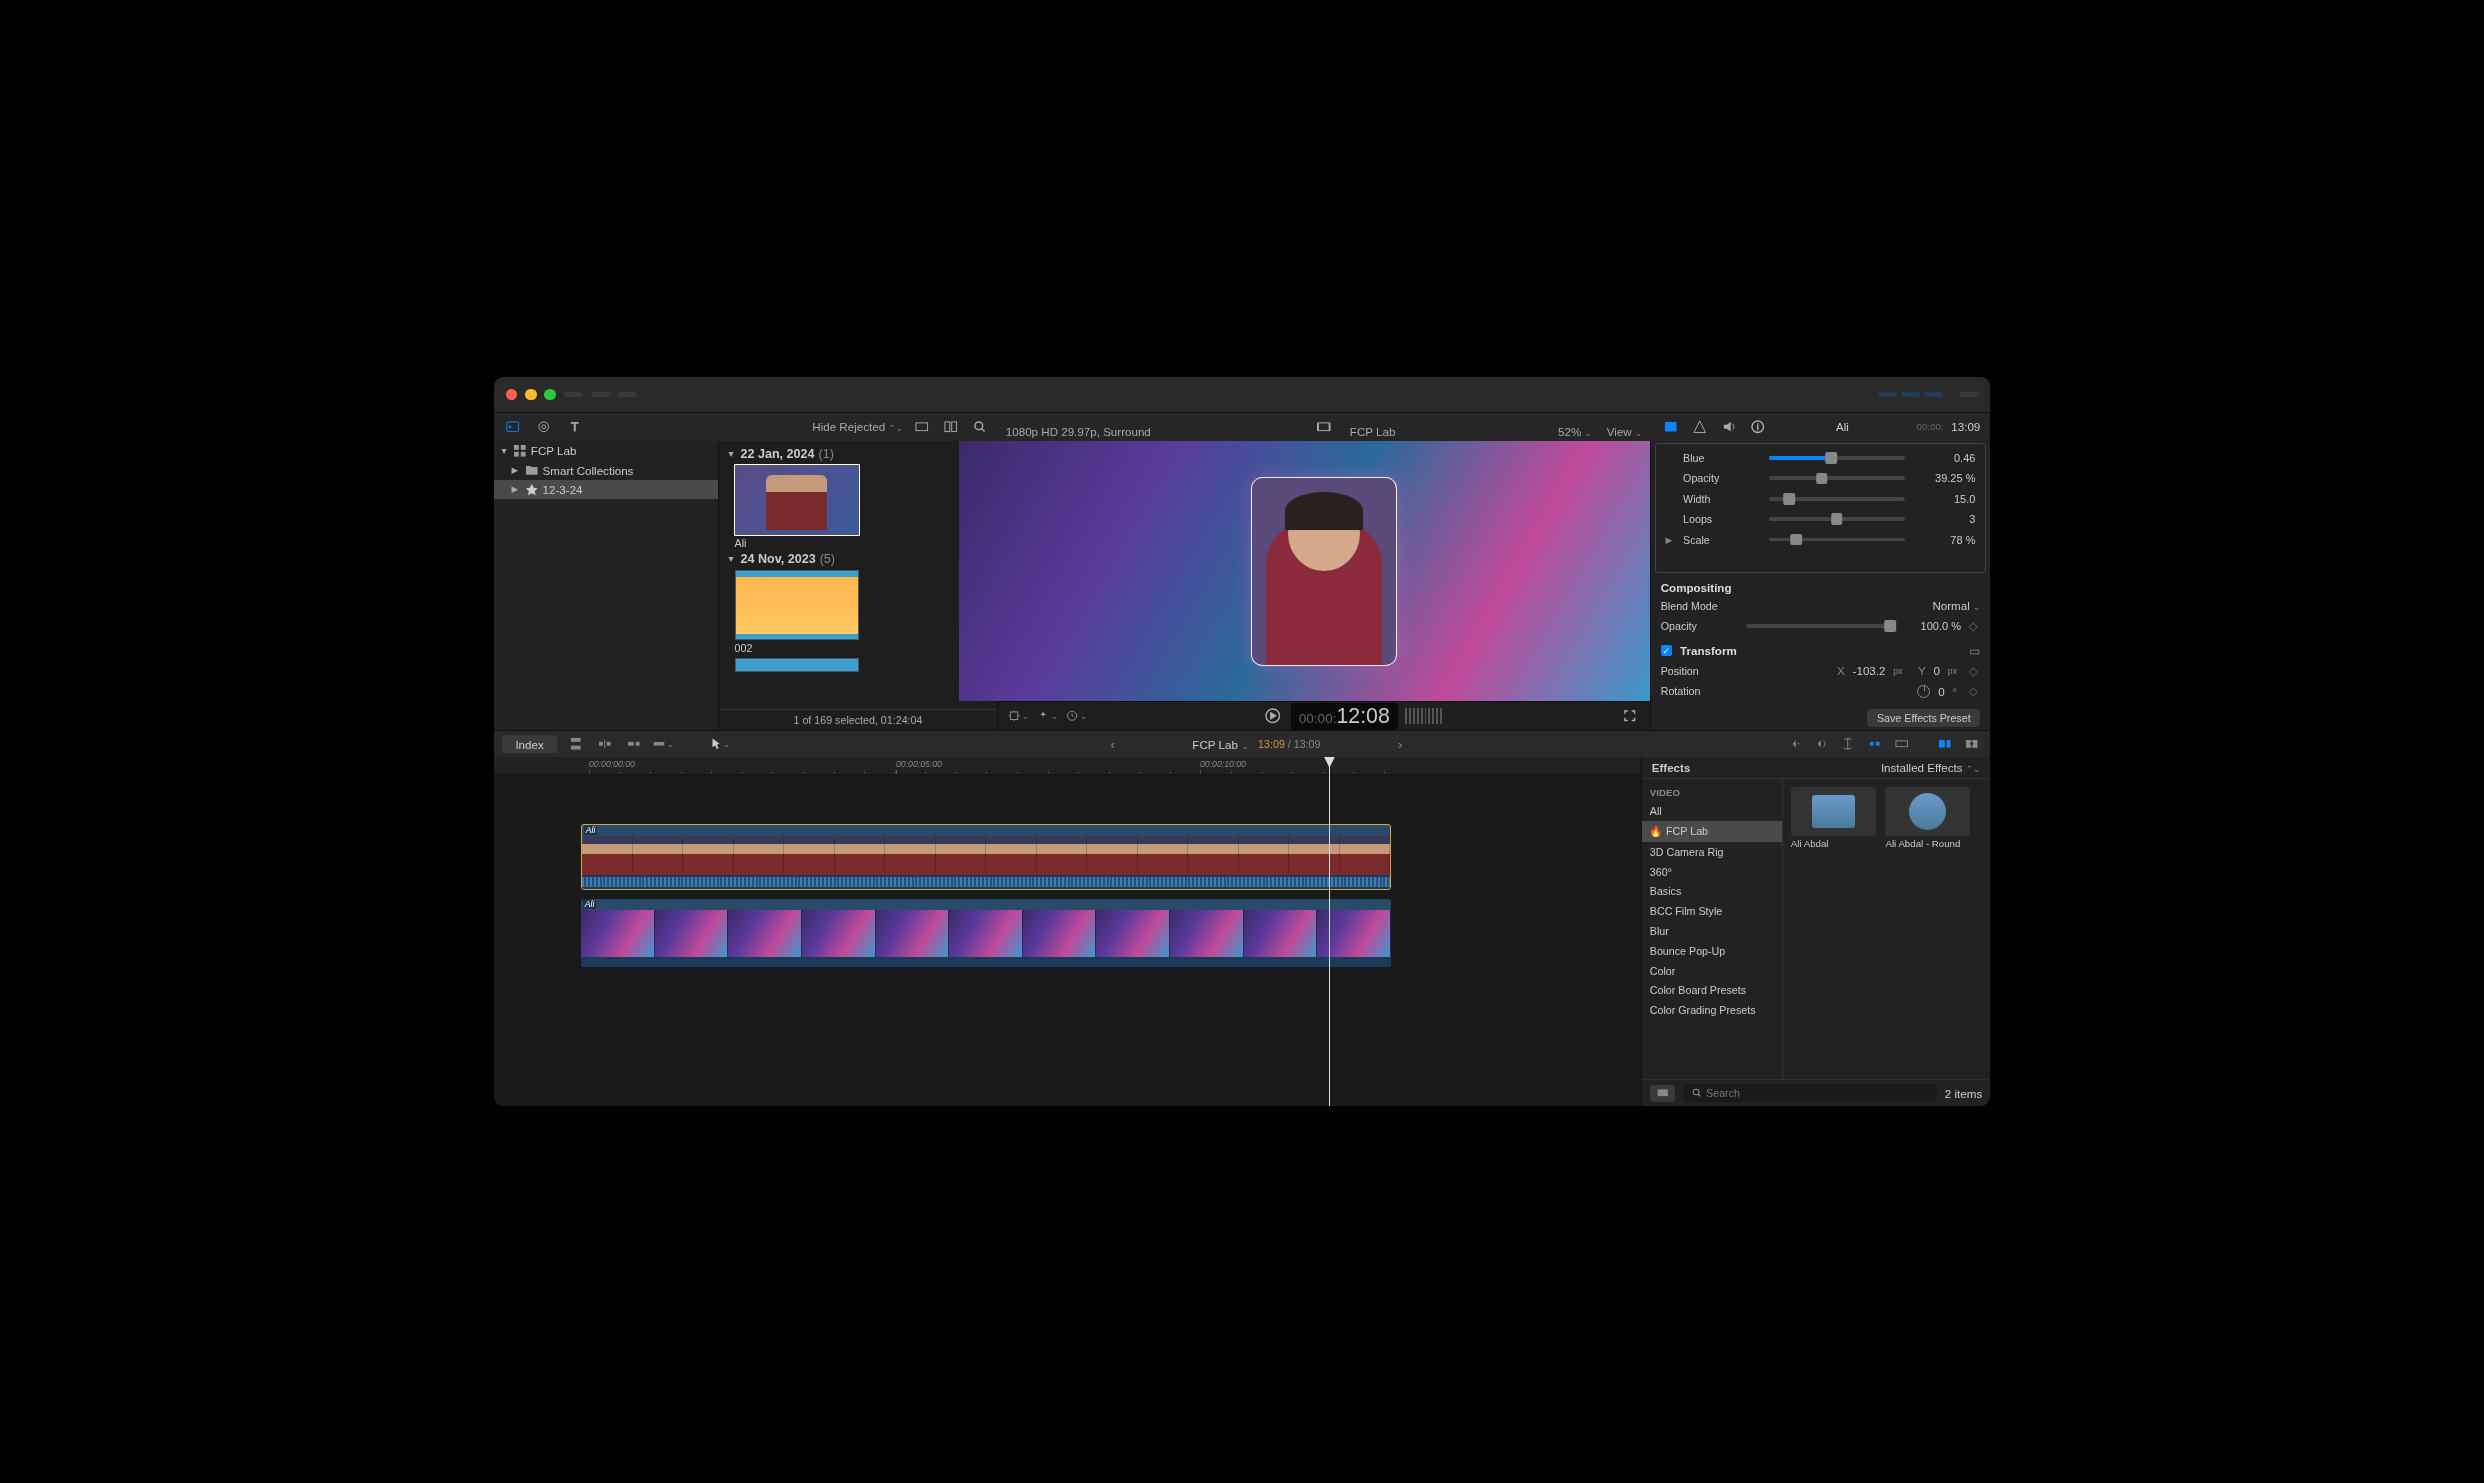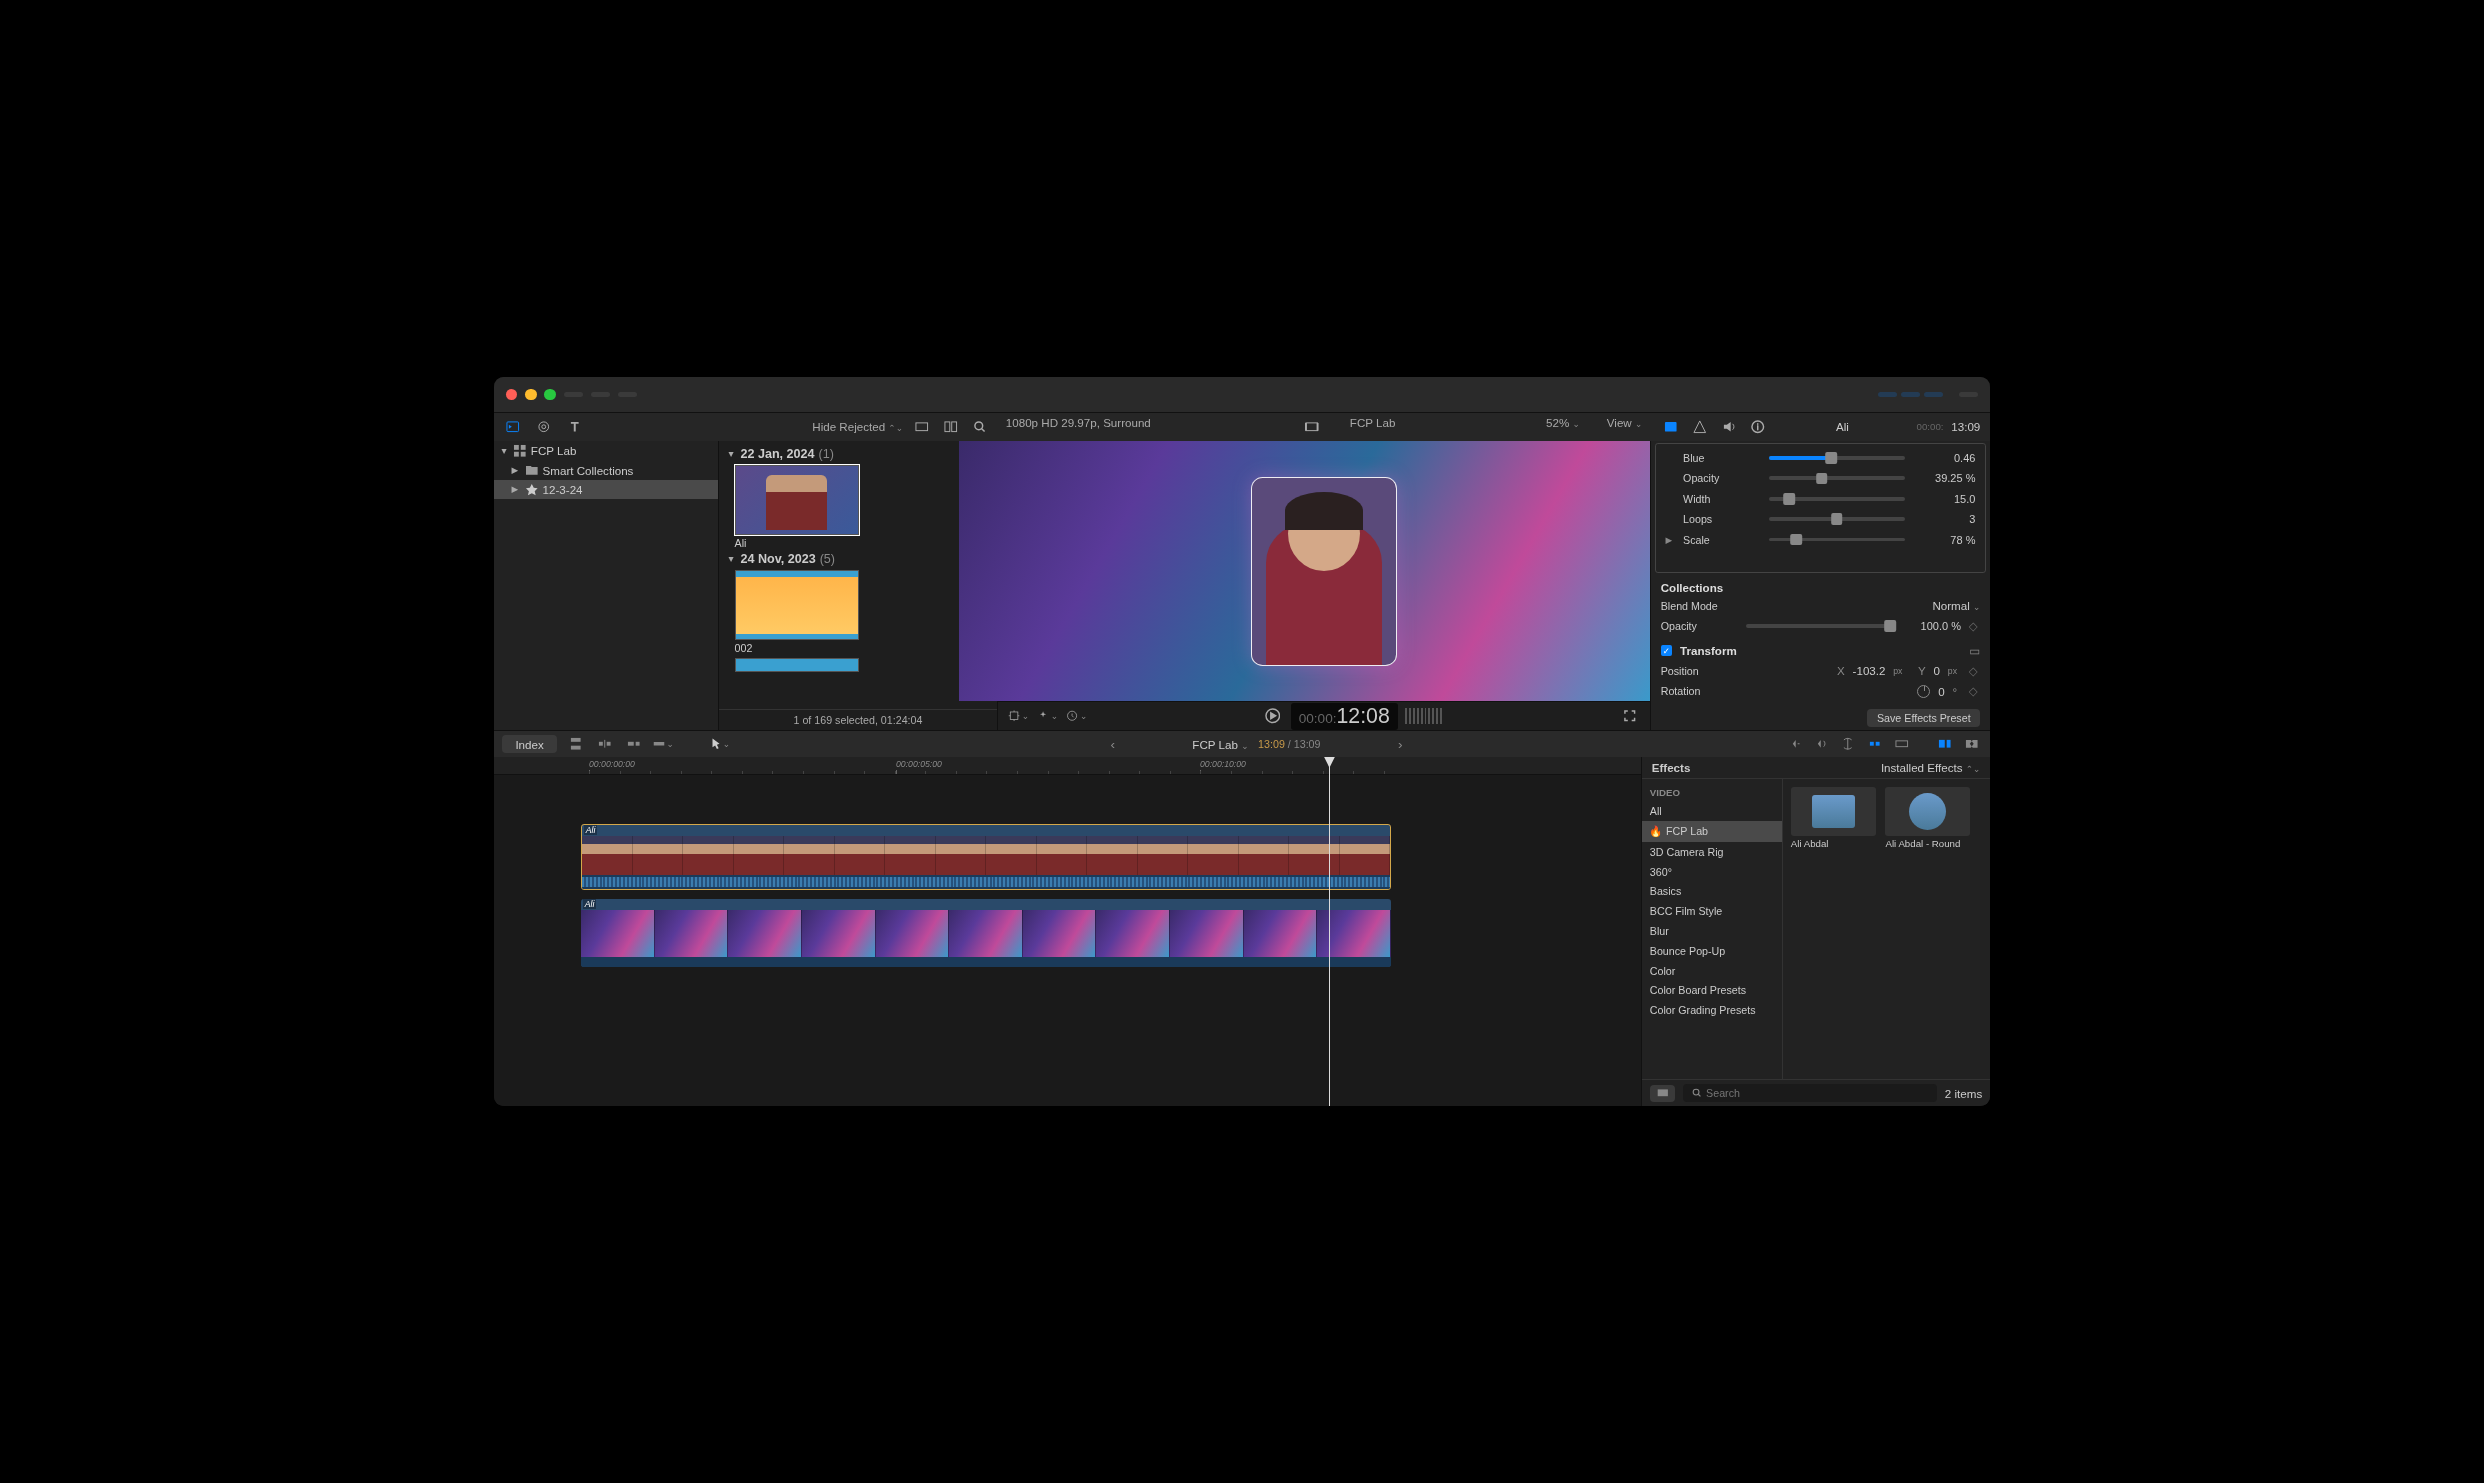--- a/index.html
+++ b/index.html
@@ -15,21 +15,21 @@
 .green { background: #28c840; }
 .tb-btn { background: #3a3a3a; border-radius: 3.9px; padding: 2.9px 9.7px; color: #999; display: flex; align-items: center; }
 .tb-spacer { flex: 1; }
 .tb-seg { display: flex; gap: 3.9px; }
 .tb-seg .tb-btn.active { background: #0a84ff33; color: #0a84ff; }
 
 
 .toolbar { height: 29px; background: #262626; display: flex; align-items: center; border-top: 1px solid #111; }
 .toolbar-left { width: 225px; display: flex; align-items: center; gap: 9.7px; padding: 0 7.8px; }
 .toolbar-mid1 { width: 279px; display: flex; align-items: center; justify-content: flex-end; gap: 7.8px; padding: 0 7.8px; }
-.toolbar-viewer { flex: 1; display: flex; align-items: flex-start; padding: 0 7.8px; gap: 27px; }
+.toolbar-viewer { flex: 1; display: flex; align-items: flex-end; padding: 0 7.8px; gap: 15px; }
 .toolbar-inspector { width: 340px; display: flex; align-items: center; gap: 7.8px; padding: 0 9.7px; }
 .icon-btn { width: 21.3px; height: 21.3px; display: flex; align-items: center; justify-content: center; color: #aaa; cursor: pointer; }
 .icon-btn.active { color: #0a84ff; }
 .icon-btn svg { width: 15.5px; height: 15.5px; }
 .toolbar .label { color: #aaa; }
 
 
 .main { display: flex; height: 289px; background: #1a1a1a; }
 .sidebar { width: 225px; background: #222; border-right: 1px solid #111; }
 .sidebar-row { display: flex; align-items: center; padding: 2.9px 5.8px; gap: 3.9px; }
@@ -411,21 +411,21 @@
           <div class="insp-row">
             <span style="width:9.7px;color:#888;font-size:8.7px;">▶</span>
             <span class="insp-label">Scale</span>
     <div class="insp-slider">
               <div class="insp-thumb" style="left:20%;"></div>
             </div>
     <span class="insp-val">78 %</span>
           </div>
         </div>
       <div class="insp-outer">
-        <div class="insp-section">Collections</div>
+        <div class="insp-section">Compositing</div>
         <div class="insp-row">
           <span class="insp-label">Blend Mode</span>
           <div style="flex:1"></div>
           <span><span>Normal</span> <span class="arrow-sm">⌄</span></span>
         </div>
         <div class="insp-row">
           <span class="insp-label">Opacity</span>
           <div class="insp-slider">
               <div class="insp-thumb" style="left:100%;"></div>
             </div>

